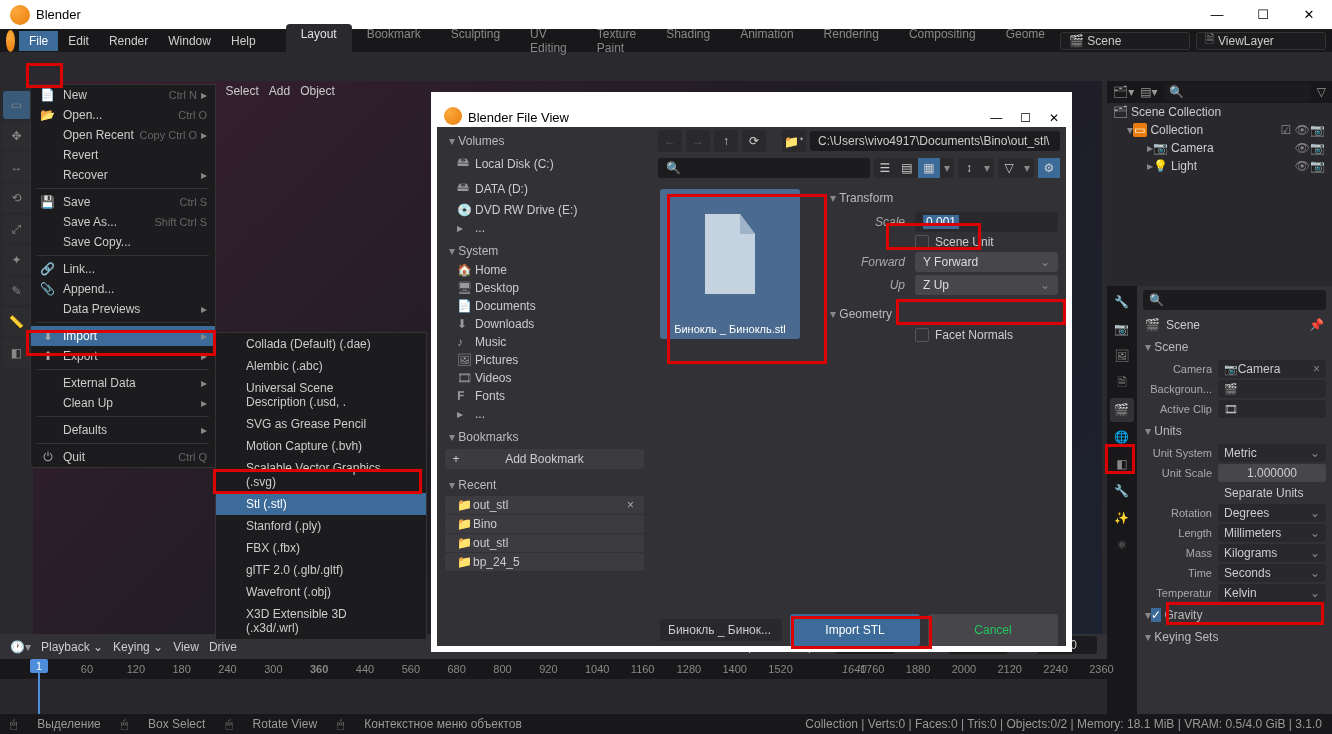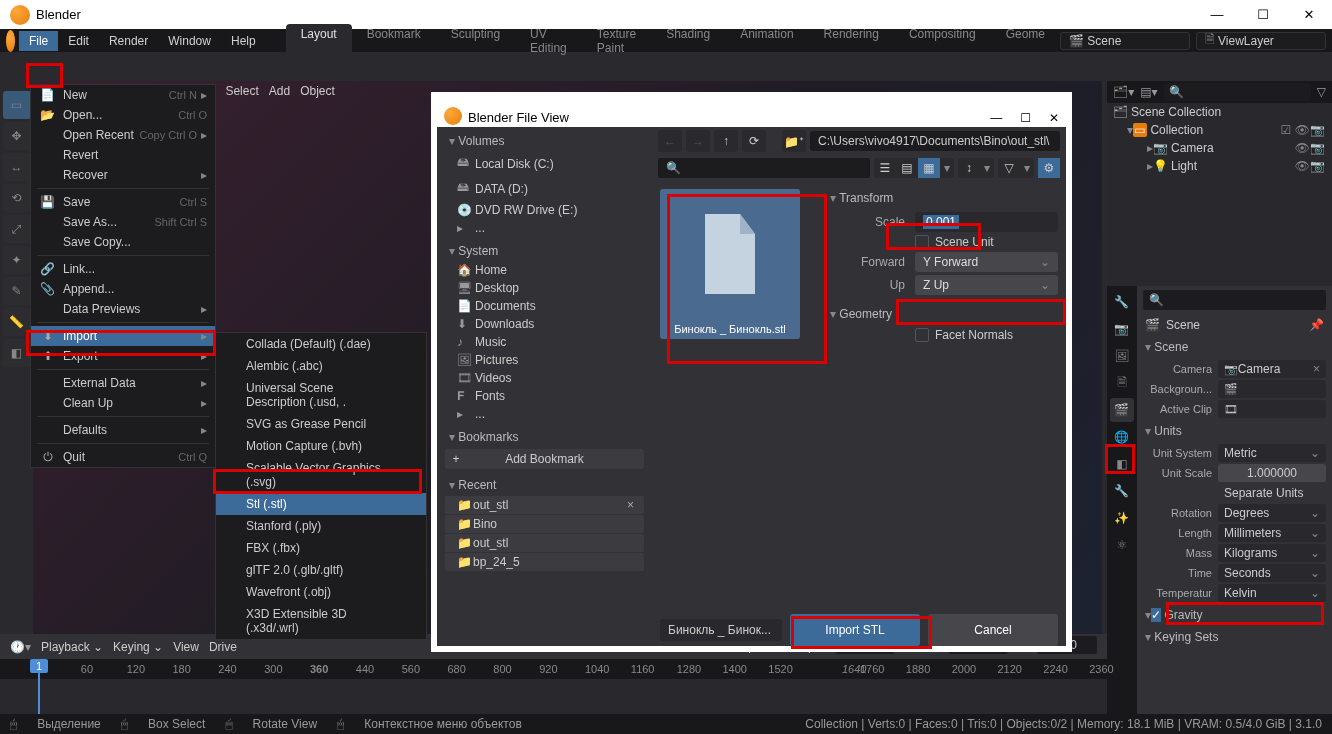--- a/index.html
+++ b/index.html
@@ -69,33 +69,33 @@
 .dcontent { flex:1; display:flex; }
 .dfiles { width:170px; padding:8px; }
 .dthumb { width:140px; background:#4a6b8f; border-radius:3px; padding:0; cursor:pointer; }
 .dthumb .ticon { height:130px; display:flex; align-items:center; justify-content:center; }
 .dthumb .tname { color:#fff; padding:4px; text-align:center; font-size:11px; }
 .dthumb-hl { position:absolute; left:667px; top:165px; width:160px; height:170px; border:3px solid #d00; z-index:65; pointer-events:none; }
 .dprops { flex:1; padding:6px 8px; color:#ccc; }
 .dprops .phdr { padding:4px 0; font-size:12px; color:#bbb; }
 .dprops .phdr::before { content:"▾ "; color:#888; }
 .dprops .prow { display:flex; align-items:center; margin:3px 0; }
-.dprops .plbl { width:85px; text-align:right; padding-right:10px; color:#aaa; }
+.dprops .plbl { width:85px; text-align:right; padding-right:10px; color:#aaa;font-style:italic; }
 .dprops .pinp { flex:1; background:#47474b; border-radius:3px; height:20px; display:flex; align-items:center; padding:0 8px; color:#ddd; }
 .dprops .pinp.sel { background:#29292d; }
 .dprops .pinp .hlval { background:#3d6b99; color:#fff; padding:0 3px; }
 .dprops .pinp .arr { color:#888; margin-left:auto; }
 .dprops .pcheck { width:14px; height:14px; border:1px solid #555; border-radius:2px; margin-right:6px; }
 .scale-hl { position:absolute; left:886px; top:194px; width:95px; height:27px; border:3px solid #d00; z-index:65; pointer-events:none; }
 .up-hl { position:absolute; left:896px; top:270px; width:170px; height:26px; border:3px solid #d00; z-index:65; pointer-events:none; }
 .dfoot { height:32px; display:flex; align-items:center; padding:4px 8px; gap:8px; }
 .dfoot .fname { flex:1; background:#29292d; border-radius:3px; height:22px; display:flex; align-items:center; padding:0 8px; color:#ccc; }
 .dfoot .fbtn { width:130px; height:32px; border-radius:3px; display:flex; align-items:center; justify-content:center; cursor:pointer; }
 .dfoot .fbtn.imp { background:#3d6b99; color:#fff; }
-.dfoot .fbtn.can { background:#47474b; color:#ffffff; }
+.dfoot .fbtn.can { background:#47474b; color:#22c55e; }
 .imp-hl { position:absolute; left:791px; top:587px; width:141px; height:33px; border:3px solid #d00; z-index:65; pointer-events:none; }
 .outliner { position:absolute; right:0; top:52px; width:225px; height:205px; background:#29292d; color:#ccc; }
 .outliner .ohdr { height:22px; background:#18181a; display:flex; align-items:center; padding:0 6px; gap:6px; }
 .outliner .osearch { flex:1; background:#1c1c1f; border-radius:3px; height:18px; display:flex; align-items:center; padding:0 6px; color:#777; }
 .outliner .oitem { display:flex; align-items:center; padding:2px 6px; }
 .outliner .oitem .oind { display:inline-block; }
 .outliner .oitem .oic { width:18px; color:#aaa; }
 .outliner .oitem .olbl { flex:1; }
 .outliner .oitem .oico { width:16px; color:#888; text-align:center; }
 .props { position:absolute; right:0; top:257px; width:225px; bottom:20px; background:#323236; color:#ccc; display:flex; }

